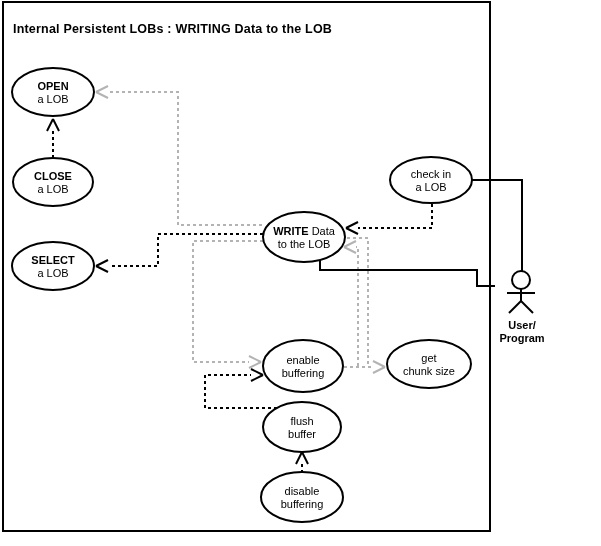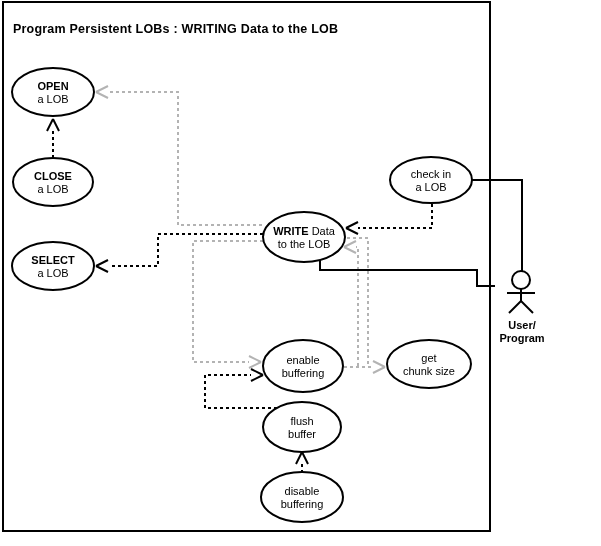--- a/index.html
+++ b/index.html
@@ -137,14 +137,14 @@
       <circle cx="521" cy="280" r="9" fill="#ffffff"></circle>
       <line x1="521" y1="289" x2="521" y2="301"></line>
       <line x1="507" y1="293" x2="535" y2="293"></line>
       <line x1="521" y1="301" x2="509" y2="313"></line>
       <line x1="521" y1="301" x2="533" y2="313"></line>
     </g>
     <text class="actor-label" x="522" y="329" text-anchor="middle" stroke="none">User/</text>
     <text class="actor-label" x="522" y="342" text-anchor="middle" stroke="none">Program</text>
   </svg>
 
-  <div class="diagram-title">Program Persistent LOBs : WRITING Data to the LOB</div>
+  <div class="diagram-title">Internal Persistent LOBs : WRITING Data to the LOB</div>
 </div>
 
 </body></html>

